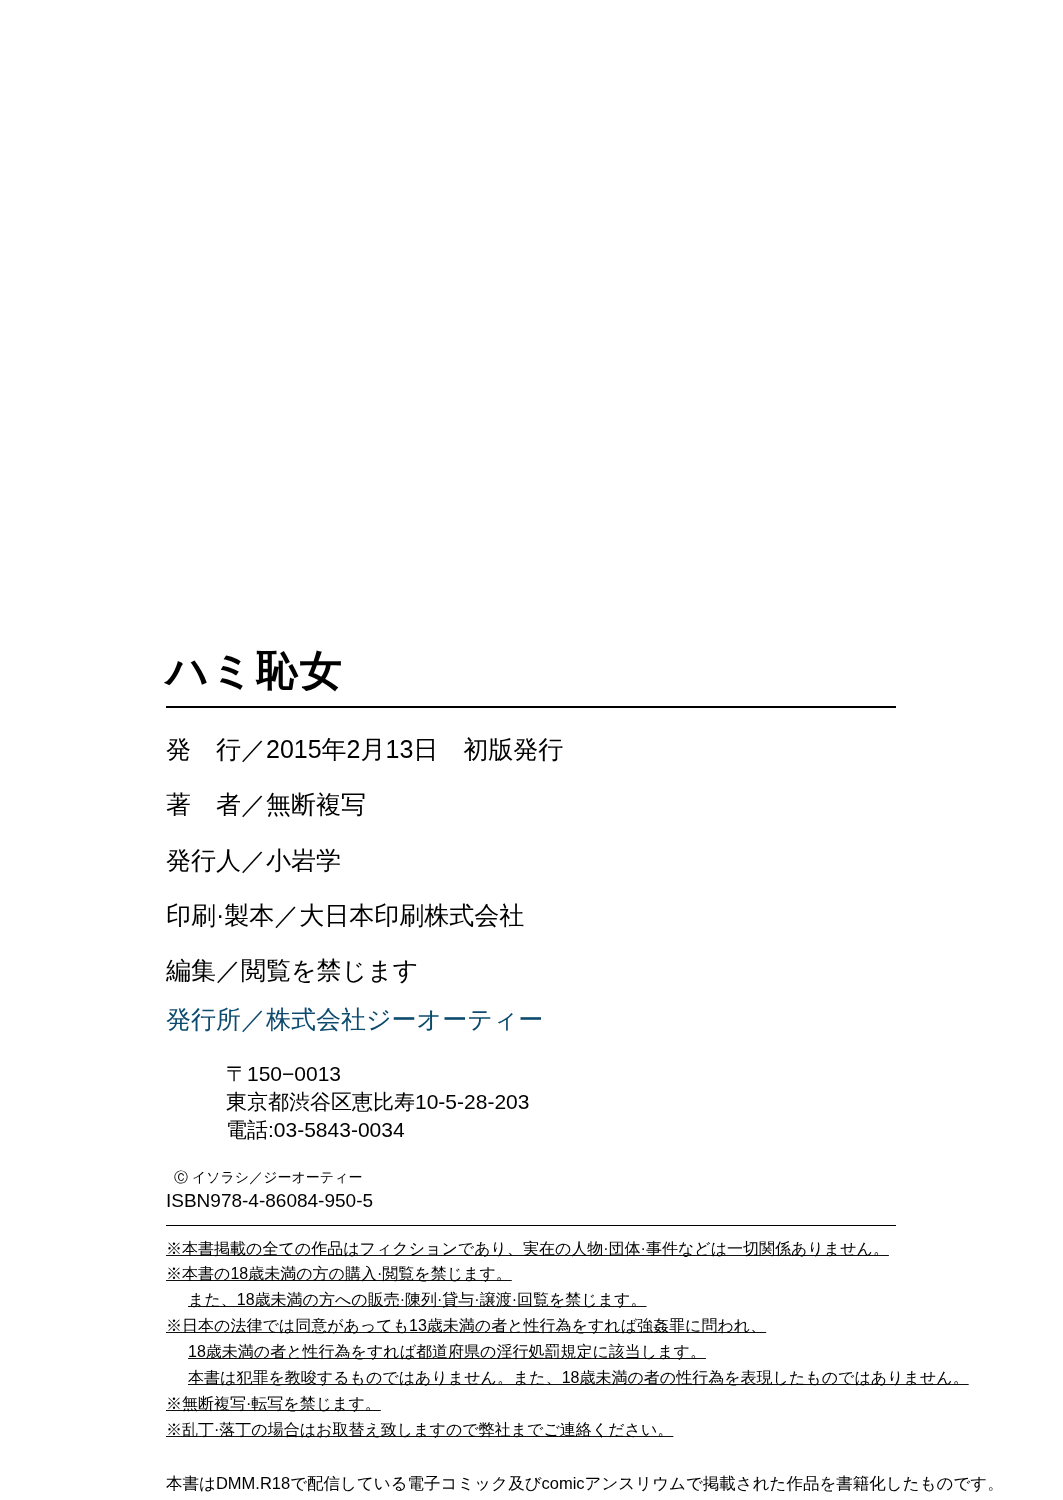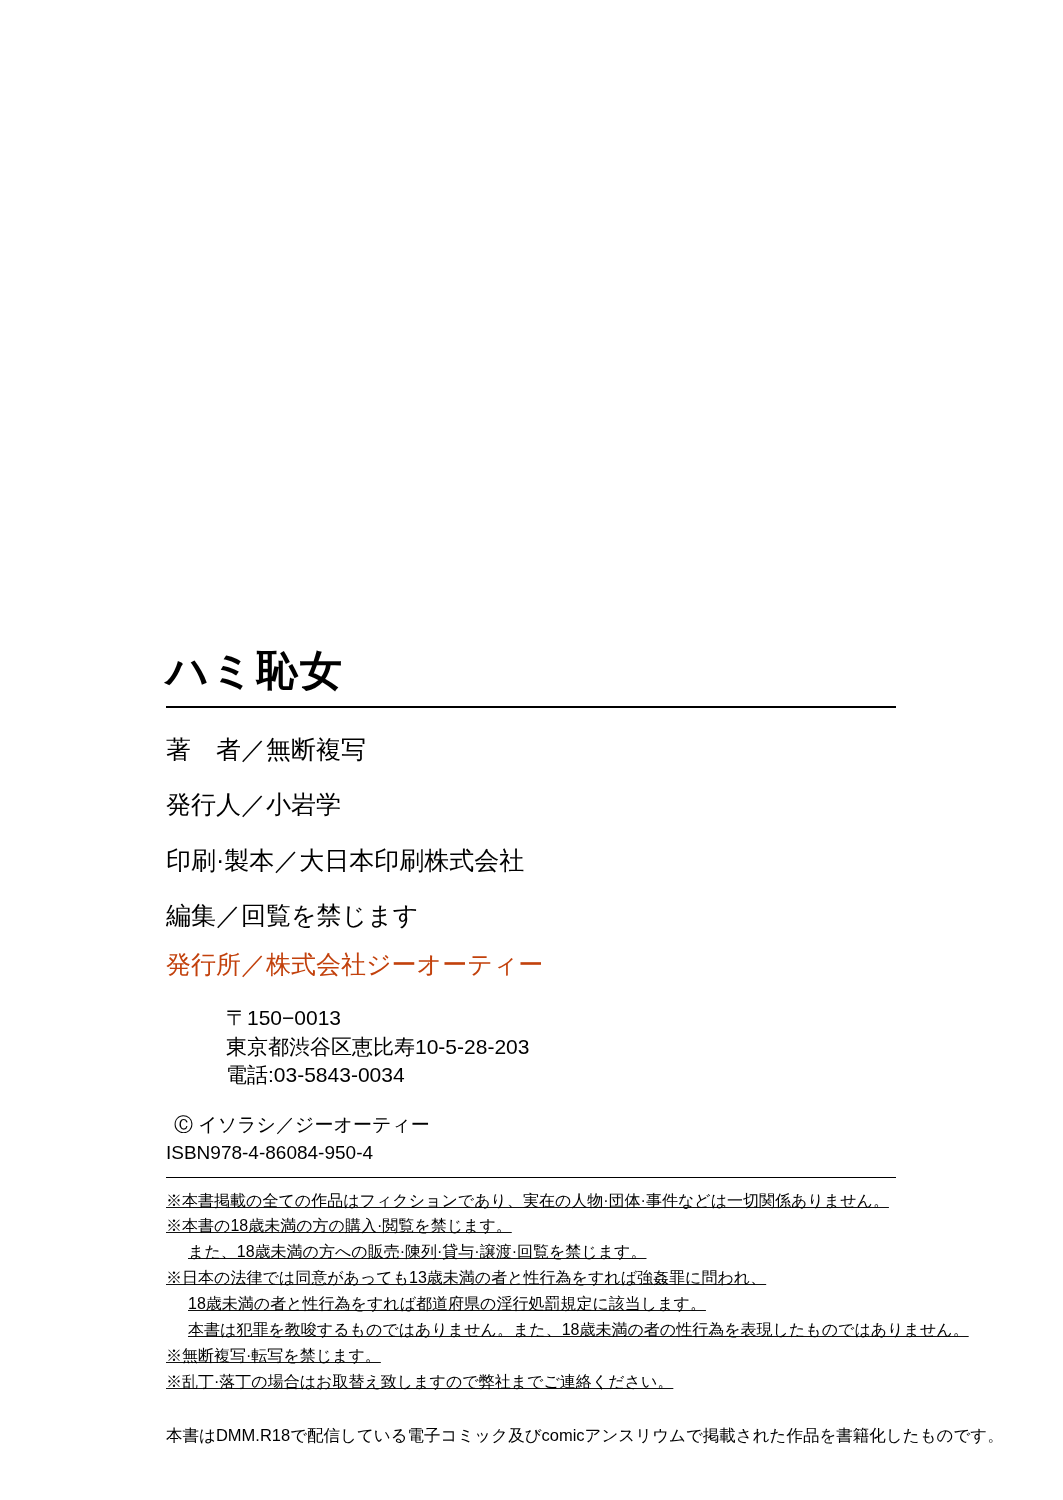--- a/index.html
+++ b/index.html
@@ -56,35 +56,35 @@
   }
   .pub-block {
     margin-top: -6px;
     margin-bottom: 14px;
   }
   .pub-line {
     font-size: 25px;
     line-height: 1.25;
     margin-bottom: 24px;
     white-space: pre;
-    color: #c2410c;
+    color: #0c4a6e;
   }
   .addr-line {
     font-size: 21px;
     line-height: 1.35;
     margin-left: 60px;
     white-space: pre;
     color: #000000;
   }
   .copyright-block {
     margin-top: 22px;
     margin-bottom: 10px;
   }
   .copyright-line {
-    font-size: 19px;
+    font-size: 14px;
     line-height: 1.45;
     white-space: pre;
     color: #000000;
     margin-left: 8px;
   }
   .isbn-line {
     font-size: 19px;
     line-height: 1.45;
     white-space: pre;
     color: #000000;
@@ -120,36 +120,37 @@
 </head>
 <body>
 
 <div class="page">
   <div class="colophon">
 
     <div class="title">ハミ恥女</div>
     <div class="rule-top"></div>
 
     <ul class="imprint-list">
+      <li class="imprint-row">発　行／2015年2月13日　初版発行</li>
       <li class="imprint-row">著　者／無断複写</li>
       <li class="imprint-row">発行人／小岩学</li>
       <li class="imprint-row">印刷·製本／大日本印刷株式会社</li>
-      <li class="imprint-row">編集／回覧を禁じます</li>
+      <li class="imprint-row">編集／閲覧を禁じます</li>
     </ul>
 
     <div class="pub-block">
       <div class="pub-line">発行所／株式会社ジーオーティー</div>
       <div class="addr-line">〒150−0013</div>
       <div class="addr-line">東京都渋谷区恵比寿10-5-28-203</div>
       <div class="addr-line">電話:03-5843-0034</div>
     </div>
 
     <div class="copyright-block">
       <div class="copyright-line">Ⓒ イソラシ／ジーオーティー</div>
-      <div class="isbn-line">ISBN978-4-86084-950-4</div>
+      <div class="isbn-line">ISBN978-4-86084-950-5</div>
     </div>
 
     <div class="rule-mid"></div>
 
     <ul class="notices">
       <li class="notice">※本書掲載の全ての作品はフィクションであり、実在の人物·団体·事件などは一切関係ありません。</li>
       <li class="notice">※本書の18歳未満の方の購入·閲覧を禁じます。</li>
       <li class="notice indent">また、18歳未満の方への販売·陳列·貸与·譲渡·回覧を禁じます。</li>
       <li class="notice">※日本の法律では同意があっても13歳未満の者と性行為をすれば強姦罪に問われ、</li>
       <li class="notice indent">18歳未満の者と性行為をすれば都道府県の淫行処罰規定に該当します。</li>

